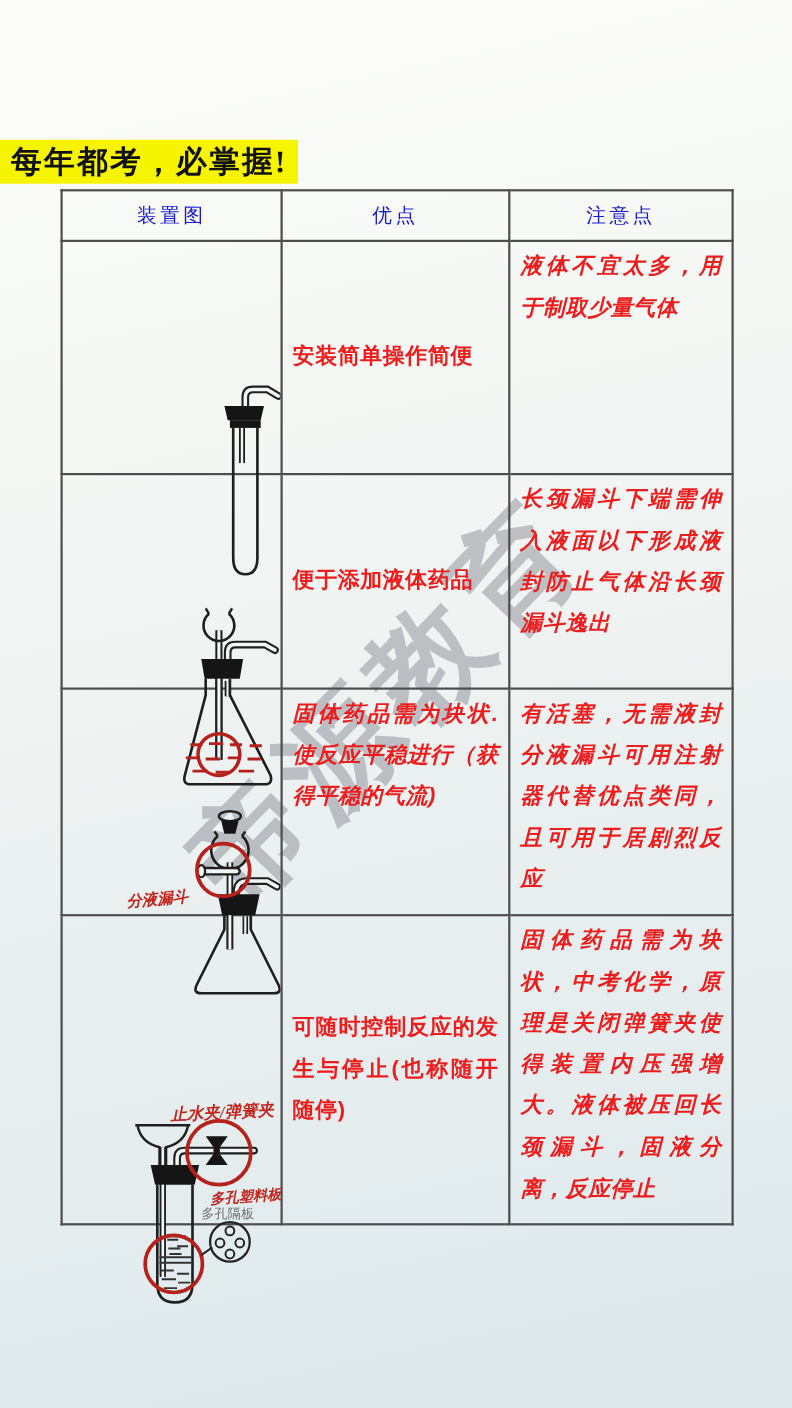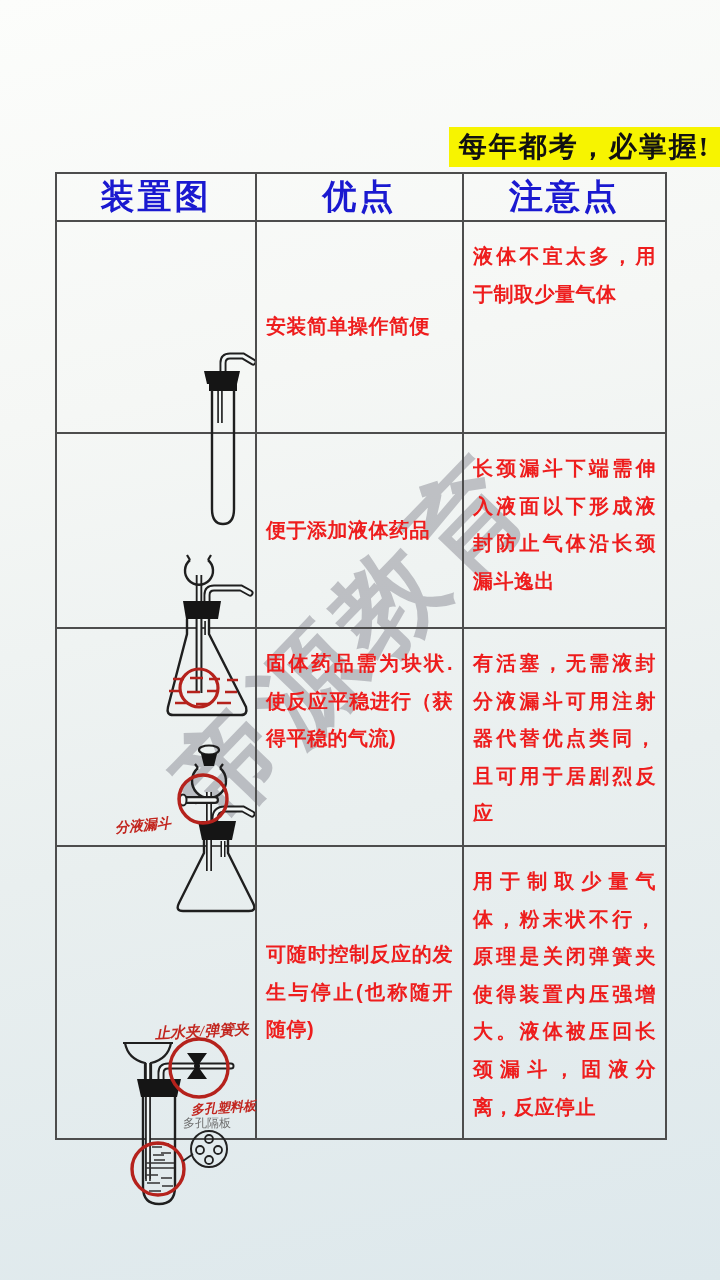--- a/index.html
+++ b/index.html
@@ -16,48 +16,48 @@
     transform:rotate(-46deg);transform-origin:center center;
     z-index:1;pointer-events:none;
   }
   .title{
     position:absolute;top:52px;left:0;width:720px;margin:0;
     text-align:center;font-family:"Liberation Serif",serif;
     font-size:45px;font-weight:bold;color:#111;letter-spacing:1px;z-index:2;
   }
   .t-red{color:#e02418;}
   .t-green{color:#1ea24d;}
-  .subtitle-wrap{position:absolute;top:127px;left:0;width:720px;text-align:right;z-index:2;}
+  .subtitle-wrap{position:absolute;top:127px;left:0;width:720px;text-align:left;z-index:2;}
   .subtitle{
     display:inline-block;background:#f7f400;color:#111;
     font-family:"Liberation Serif",serif;font-weight:bold;font-size:28px;
     padding:1px 10px;letter-spacing:2px;
   }
   table.main{
     position:absolute;left:55px;top:172px;width:610px;z-index:2;
     border-collapse:collapse;table-layout:fixed;
   }
   table.main th,table.main td{
     border:2px solid #4d4d4d;padding:0;background:transparent;
   }
   col.c1{width:200px;} col.c2{width:207px;} col.c3{width:203px;}
   tr.hdr{height:46px;}
   tr.r1{height:212px;} tr.r2{height:195px;} tr.r3{height:190px;} tr.r4{height:243px;}
   th.colhead{
-    color:#1a19d0;font-family:"Liberation Serif",serif;font-weight:bold;
-    font-size:34px;letter-spacing:3px;text-align:center;vertical-align:middle;
+    color:#1a19d0;font-family:"Liberation Serif",serif;font-weight:normal;
+    font-size:18px;letter-spacing:3px;text-align:center;vertical-align:middle;
   }
   td.txt{vertical-align:middle;}
   td.vtop{vertical-align:top;}
   .redtext{
     color:#ee1d1d;font-weight:bold;font-size:20px;line-height:1.88;
     text-align:justify;text-justify:inter-ideograph;letter-spacing:0.5px;
     padding:12px 9px;
   }
-  td.vtop .redtext{padding-top:16px;}
+  td.vtop .redtext{padding-top:4px;font-style:italic;}
   .device{position:relative;width:100%;height:100%;}
   .device svg{position:absolute;left:0;top:0;}
   .hand{
     position:absolute;color:#c2261f;font-family:"Liberation Serif",serif;
     font-weight:bold;font-style:italic;white-space:nowrap;
   }
   .printlabel{
     position:absolute;color:#6e6e6e;font-family:"Liberation Sans",sans-serif;
     white-space:nowrap;
   }
@@ -212,20 +212,20 @@
             </svg>
             <span class="hand" style="left:98px;top:29px;font-size:15px;transform:rotate(-3deg);">止水夹/弹簧夹</span>
             <span class="hand" style="left:134px;top:106px;font-size:13px;transform:rotate(-4deg);">多孔塑料板</span>
             <span class="printlabel" style="left:126px;top:122px;font-size:12px;">多孔隔板</span>
           </div>
         </td>
         <td class="txt">
           <div class="redtext">可随时控制反应的发生与停止(也称随开随停)</div>
         </td>
         <td class="vtop">
-          <div class="redtext">用于制取少量气体，粉末状不行，原理是关闭弹簧夹使得装置内压强增大。液体被压回长颈漏斗，固液分离，反应停止</div>
+          <div class="redtext">固体药品需为块状，中考化学，原理是关闭弹簧夹使得装置内压强增大。液体被压回长颈漏斗，固液分离，反应停止</div>
         </td>
       </tr>
 
     </tbody>
   </table>
 
 </div>
 
 </body></html>

